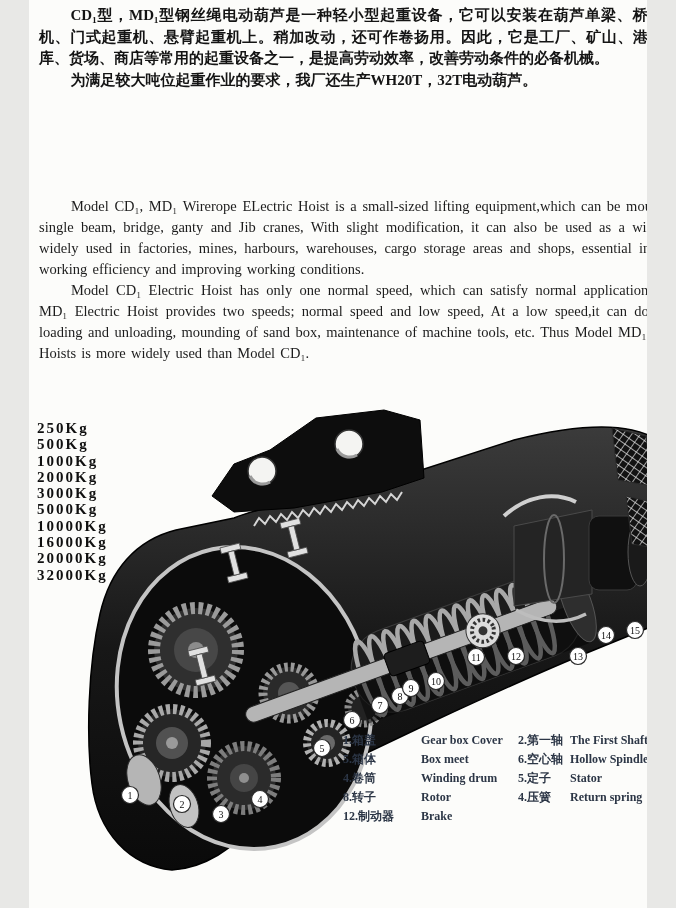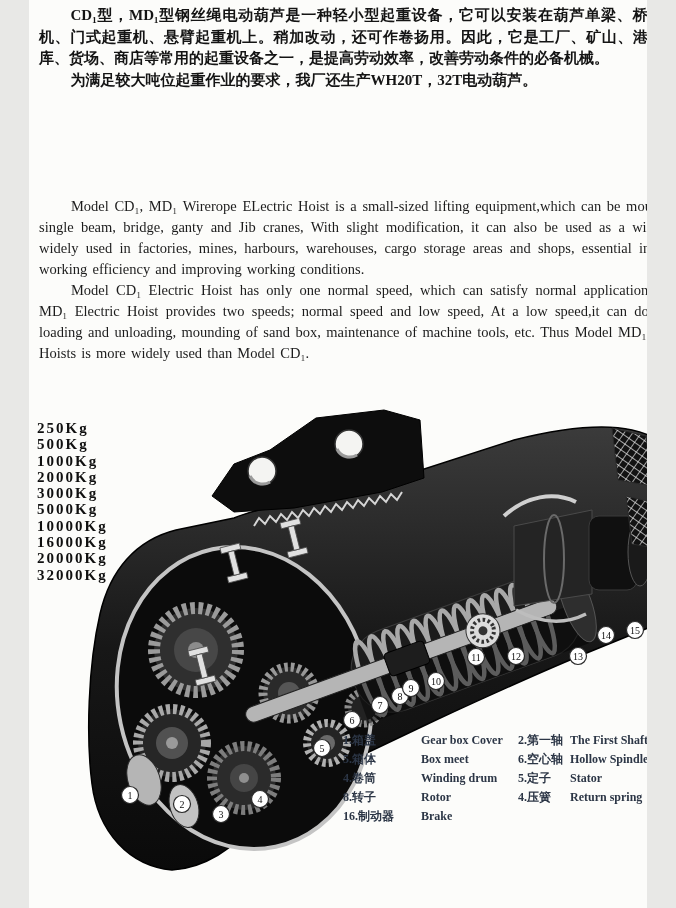--- a/index.html
+++ b/index.html
@@ -252,20 +252,20 @@
       <span class="lcell"><span>5.</span><span>定子</span></span>
       <span class="lcell">Stator</span>
     </div>
     <div class="lrow">
       <span class="lcell"><span>8.</span><span>转子</span></span>
       <span class="lcell">Rotor</span>
       <span class="lcell"><span>4.</span><span>压簧</span></span>
       <span class="lcell">Return spring</span>
     </div>
     <div class="lrow">
-      <span class="lcell"><span>16.</span><span>制动器</span></span>
+      <span class="lcell"><span>12.</span><span>制动器</span></span>
       <span class="lcell">Brake</span>
       <span class="lcell"></span>
         <span class="lcell"></span>
     </div>
   </div>
 
 </div>
 
 </body></html>

